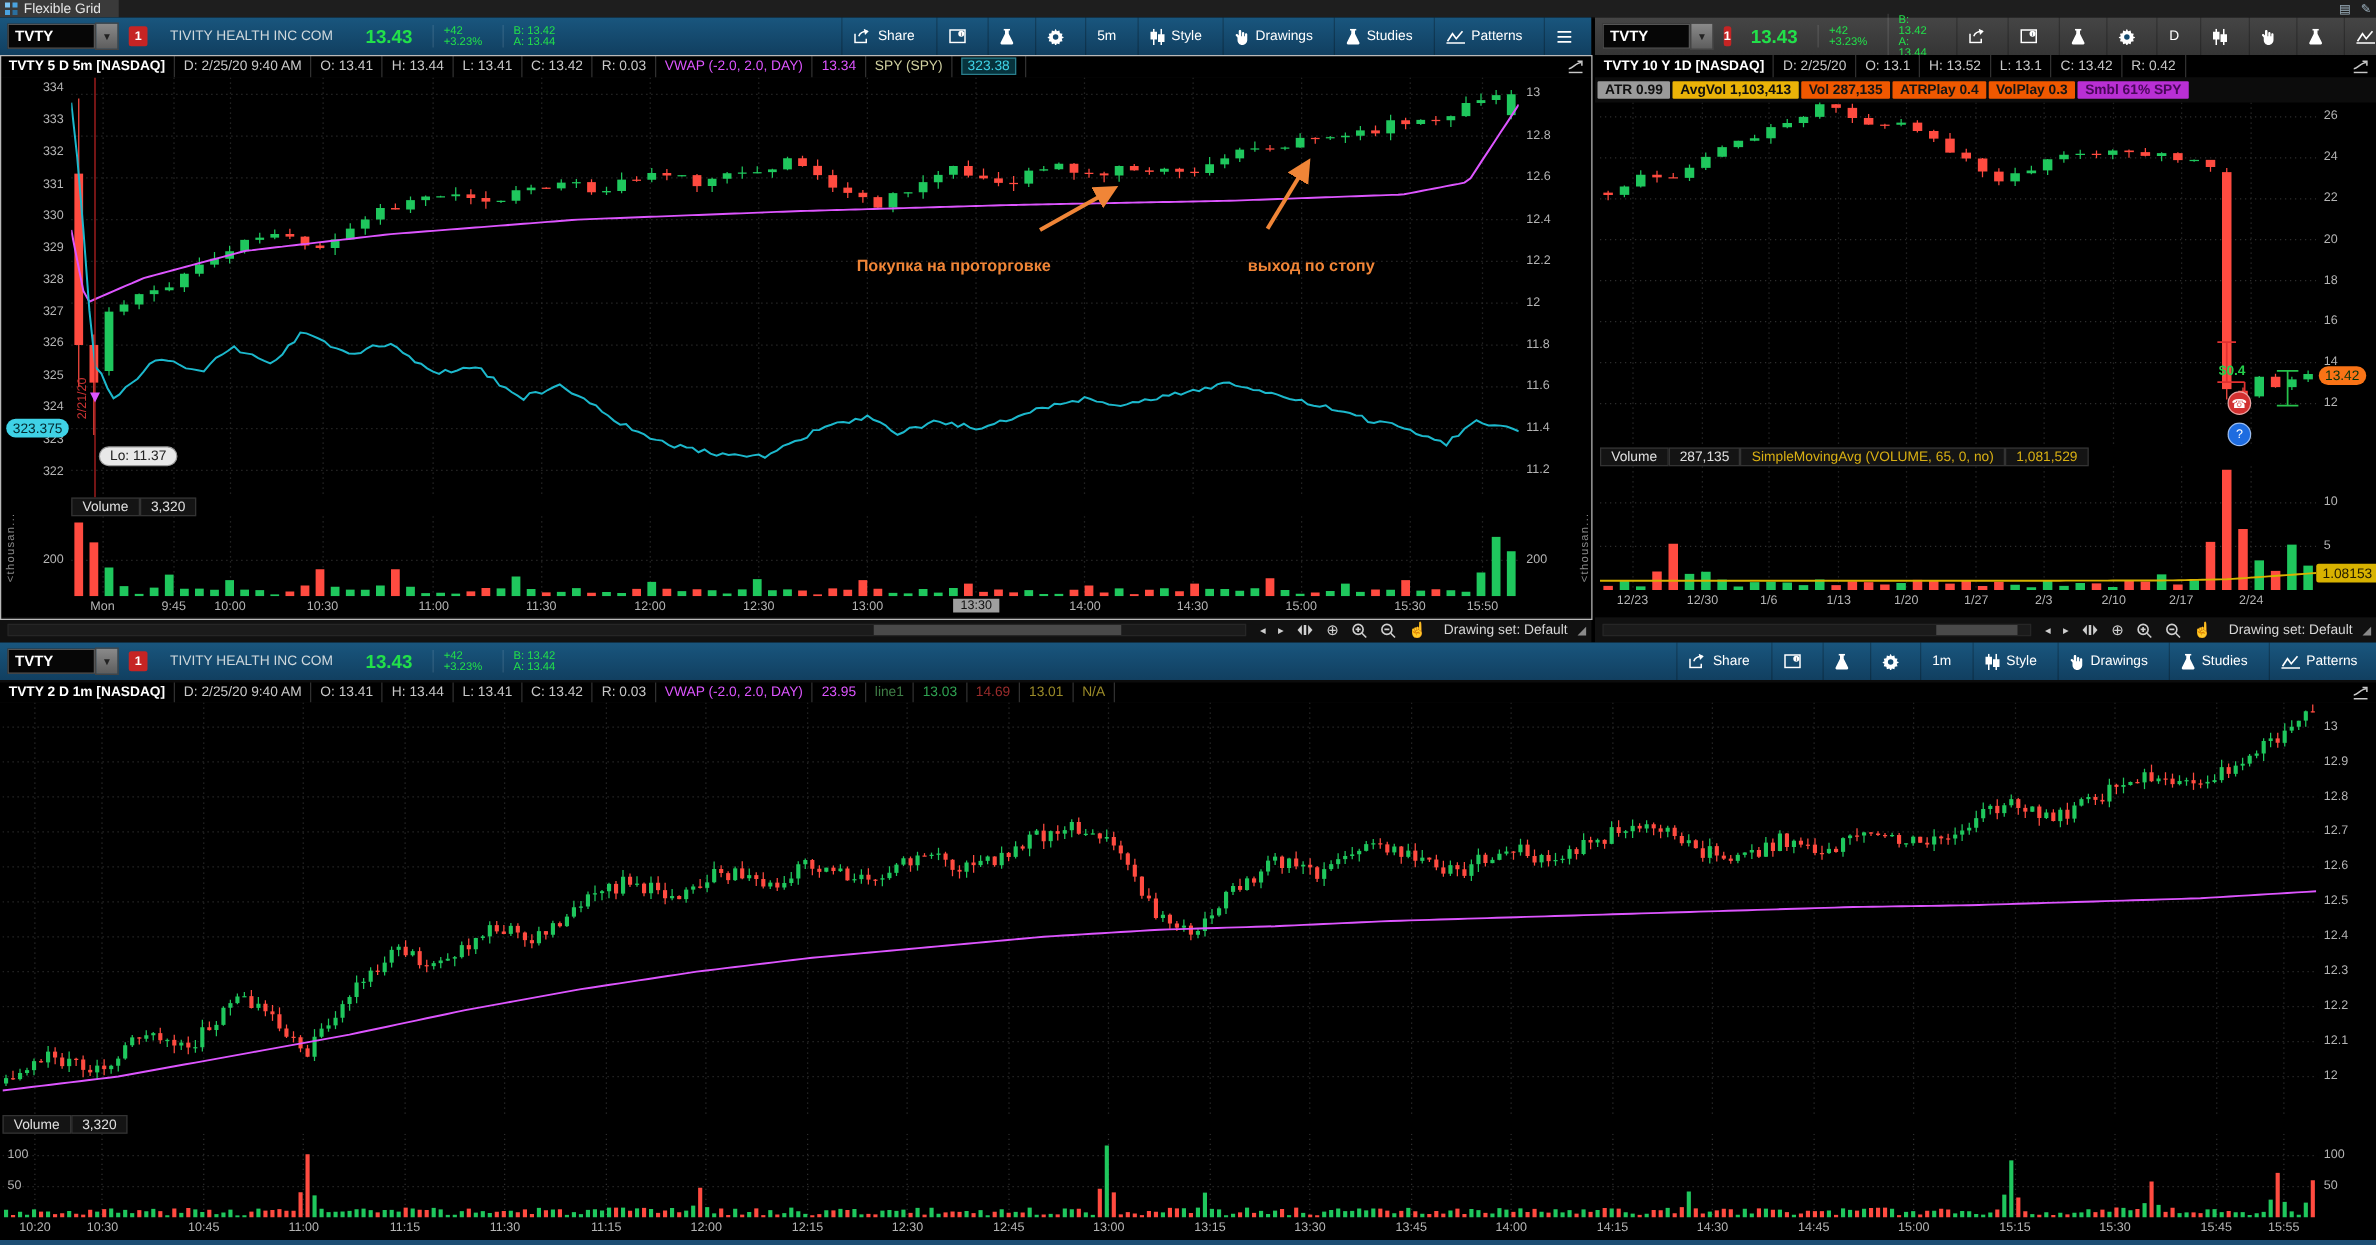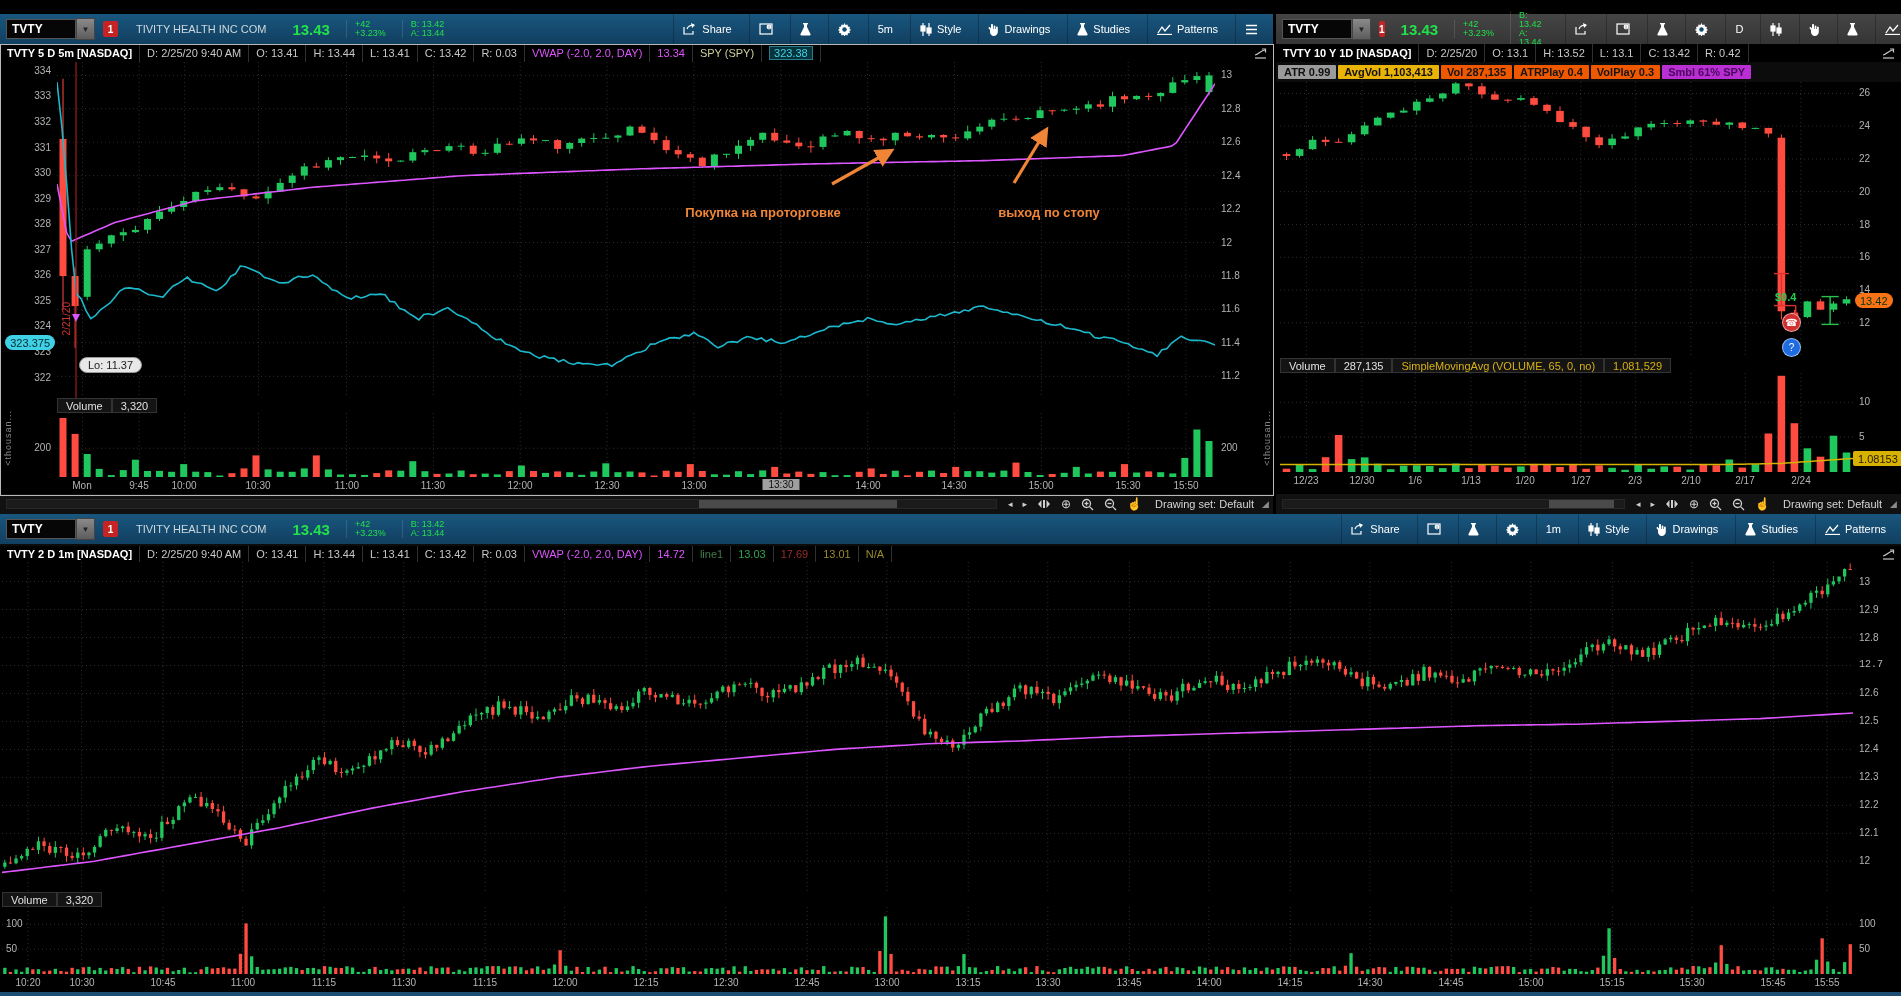--- a/index.html
+++ b/index.html
@@ -83,20 +83,35 @@
   .datevlabel{position:absolute;writing-mode:vertical-rl;transform:rotate(180deg);font-size:10px;color:#cc3333;z-index:12;}
   .cursorbox{position:absolute;background:#9f9f9f;color:#111;font-size:10px;padding:0 6px;transform:translateX(-50%);z-index:12;}
   .circlico{position:absolute;width:17px;height:17px;border-radius:50%;display:flex;align-items:center;justify-content:center;font-size:10px;color:#fff;z-index:18;border:1px solid rgba(255,255,255,.55);}
   .gainlabel{position:absolute;color:#25d04c;font-size:11px;font-weight:bold;z-index:18;}
   #bottomstrip{position:absolute;left:0;bottom:0;width:1901px;height:4px;background:#1d4e74;}
 </style>
 </head>
 <body>
 
 <div id="app">
+  <div id="topstrip">
+    <div id="fgtab">
+      <span class="gridico">
+          <i></i>
+          <i></i>
+          <i></i>
+          <i></i>
+        </span>
+      <span>Flexible Grid</span>
+    </div>
+    <div id="winicons">
+        <span>▤</span>
+        <span>✎</span>
+      </div>
+  </div>
 
   <section class="panel" id="p1">
     <header class="phead blue" id="p1head">
         <div class="symbox">
           <div class="syminput">TVTY</div>
           <div class="symdrop">▼</div>
         </div>
         <div class="alertbadge">1</div>
         <div class="company">TIVITY HEALTH INC COM</div>
         <div class="bigprice">13.43</div>
@@ -1167,30 +1182,30 @@
         <div class="tcell">
           <span style="color: rgb(200, 200, 200);">C: 13.42</span>
         </div>
         <div class="tcell">
           <span style="color: rgb(200, 200, 200);">R: 0.03</span>
         </div>
         <div class="tcell">
           <span style="color: rgb(221, 85, 255);">VWAP (-2.0, 2.0, DAY)</span>
         </div>
         <div class="tcell">
-          <span style="color: rgb(221, 85, 255);">14.72</span>
+          <span style="color: rgb(221, 85, 255);">23.95</span>
         </div>
         <div class="tcell">
           <span style="color: rgb(63, 125, 70);">line1</span>
         </div>
         <div class="tcell">
           <span style="color: rgb(47, 163, 82);">13.03</span>
         </div>
         <div class="tcell">
-          <span style="color: rgb(155, 44, 44);">17.69</span>
+          <span style="color: rgb(155, 44, 44);">14.69</span>
         </div>
         <div class="tcell">
           <span style="color: rgb(154, 138, 40);">13.01</span>
         </div>
         <div class="tcell">
           <span style="color: rgb(154, 138, 40);">N/A</span>
         </div>
         <div class="expandico">
           <svg width="13" height="12" viewBox="0 0 13 12" stroke="#c8c8c8" fill="none" stroke-width="1.2">
             <path d="M1 8c3 0 6-5 10-5"></path>
@@ -2287,21 +2302,21 @@
           </div>
           <div class="volrow" style="top: 330px;">
             <div class="vchip">Volume</div>
             <div class="vchip">3,320</div>
           </div>
         </div>
       <div class="yaxis yr" id="p3-yr">
           <div class="ylab" style="top: 14px;">13</div>
           <div class="ylab" style="top: 42px;">12.9</div>
           <div class="ylab" style="top: 70px;">12.8</div>
-          <div class="ylab" style="top: 97px; font-family: Liberation Mono, monospace;">12.7</div>
+          <div class="ylab" style="top: 97px;">12.7</div>
           <div class="ylab" style="top: 125px;">12.6</div>
           <div class="ylab" style="top: 153px;">12.5</div>
           <div class="ylab" style="top: 181px;">12.4</div>
           <div class="ylab" style="top: 209px;">12.3</div>
           <div class="ylab" style="top: 237px;">12.2</div>
           <div class="ylab" style="top: 265px;">12.1</div>
           <div class="ylab" style="top: 293px;">12</div>
           <div class="ylab" style="top: 356px;">100</div>
           <div class="ylab" style="top: 381px;">50</div>
         </div>

